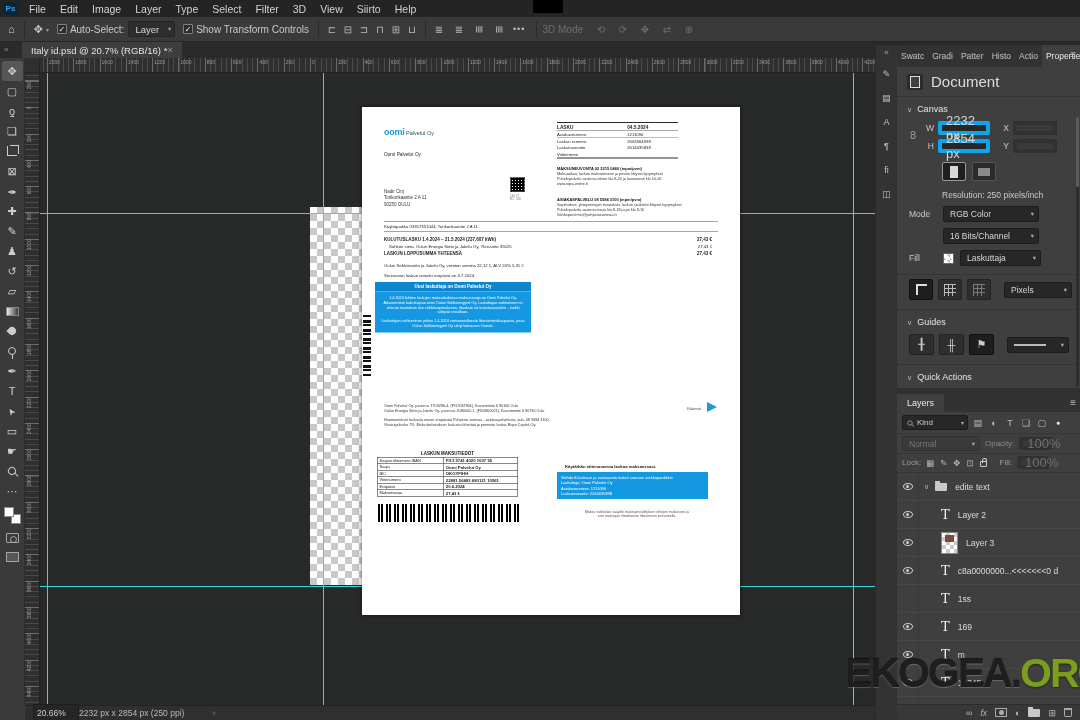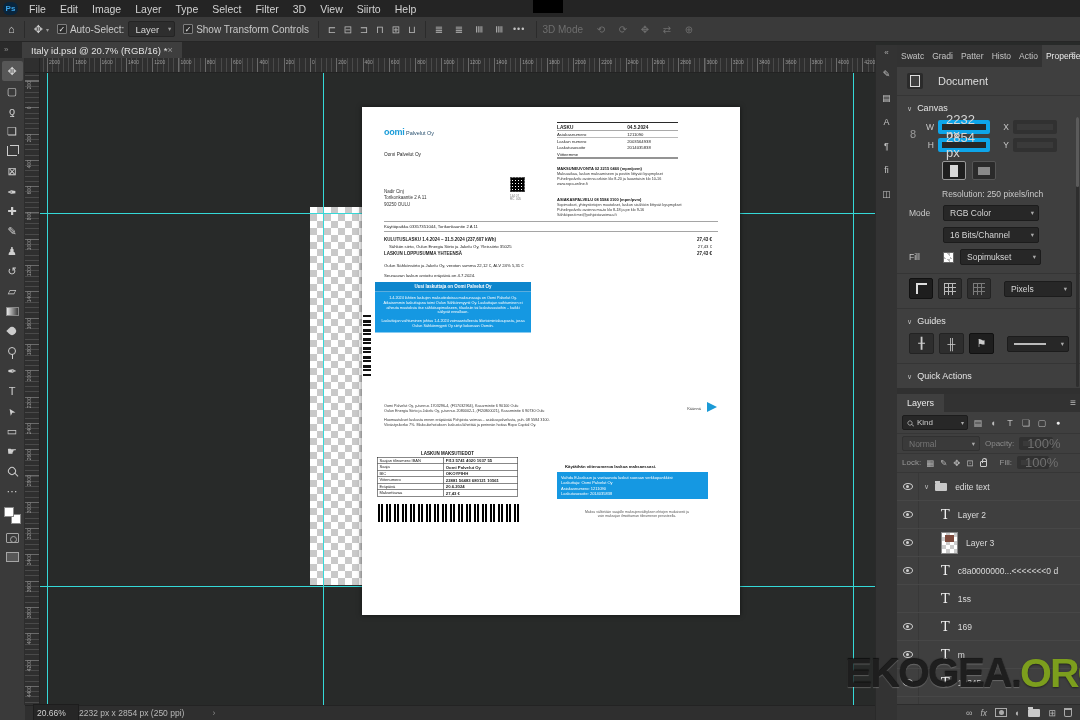--- a/index.html
+++ b/index.html
@@ -136,21 +136,21 @@
   .rail{position:absolute;left:875px;top:45px;width:22px;height:675px;background:#333;border-left:1px solid #2a2a2a;display:flex;flex-direction:column;align-items:center;padding-top:3px;gap:12px;z-index:4}
   .rail .collapse{font-size:8px;color:#aaa}
   .rail .ric{font-size:9px;color:#c3c3c3}
 
   
   .panels{position:absolute;left:897px;top:45px;width:183px;height:675px;background:#3f3f3f;z-index:4}
   .ptabs{display:flex;align-items:stretch;height:22px;background:#323232;font-size:8.5px;color:#c4c4c4;position:relative}
   .ptabs .pt{padding:0 4px;display:flex;align-items:center;white-space:nowrap;overflow:hidden}
   .ptabs .pt.active{background:#3f3f3f;color:#ececec}
   .ptabs .pmenu{position:absolute;right:4px;top:4px;font-size:10px;color:#bbb}
-  .docrow{display:flex;align-items:center;gap:15px;padding:6px 10px;border-bottom:1px solid #353535;font-size:11px;color:#ddd}
+  .docrow{display:flex;align-items:center;gap:8px;padding:6px 10px;border-bottom:1px solid #353535;font-size:15px;color:#ddd}
   .ic-docpage{width:16px;height:16px;background:#2b2b2b;border-radius:2px;display:flex;align-items:center;justify-content:center}
   .ic-docpage::after{content:'';width:8px;height:10px;border:1px solid #ddd;background:#3f3f3f}
   .sect{display:flex;align-items:flex-end;gap:5px;padding:7px 10px 3px;font-size:9px;color:#e4e4e4}
   .sect .sc{font-size:7px;color:#bdbdbd}
   .pdiv{height:1px;background:#353535;margin:5px 0 0}
   .canvas-grid{position:relative;padding:2px 0}
   .linkwh{position:absolute;left:13px;top:12px;font-size:11px;color:#9c9c9c}
   .crow{display:flex;align-items:center;gap:4px;padding:2px 8px 2px 28px;font-size:8.5px;color:#c9c9c9}
   .crow .lab{width:9px;text-align:right}
   .fld{height:14px;background:#272727;border:4px solid #0ea5e9;border-radius:2px;color:#d6d6d6;font-size:13px;display:flex;align-items:center;padding:0 4px}
@@ -688,21 +688,21 @@
     <span class="lab2"></span>
     <span class="ddl w96">
         <span>16 Bits/Channel</span>
         <span class="dca">▾</span>
       </span>
   </div>
   <div class="crow2">
     <span class="lab2">Fill</span>
     <span class="fillsw"></span>
     <span class="ddl" style="width:81px">
-        <span>Sopimukset</span>
+        <span>Laskuttaja</span>
         <span class="dca">▾</span>
       </span>
   </div>
 
   <div class="pdiv"></div>
   <div class="btnrow">
     <span class="pbtn on">
         <span class="ic-rcorner"></span>
       </span>
     <span class="pbtn">

